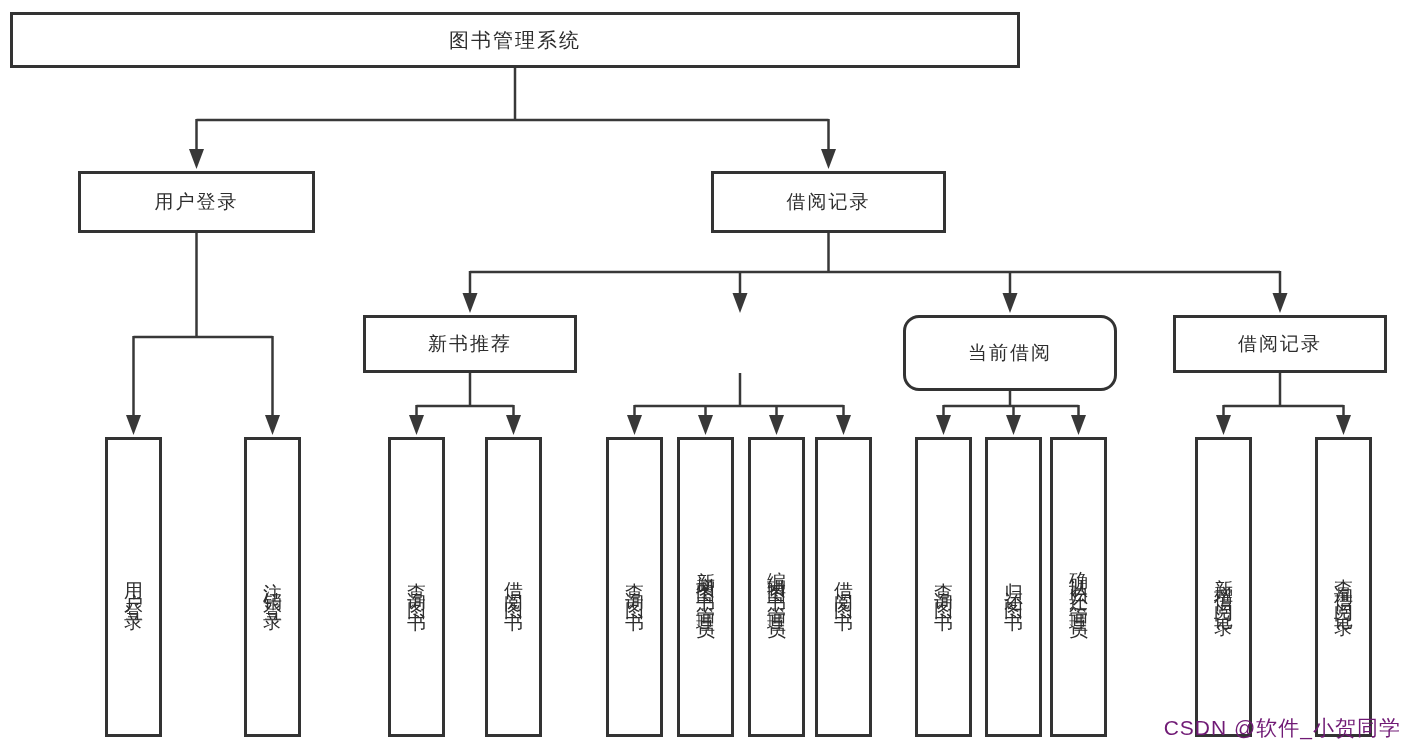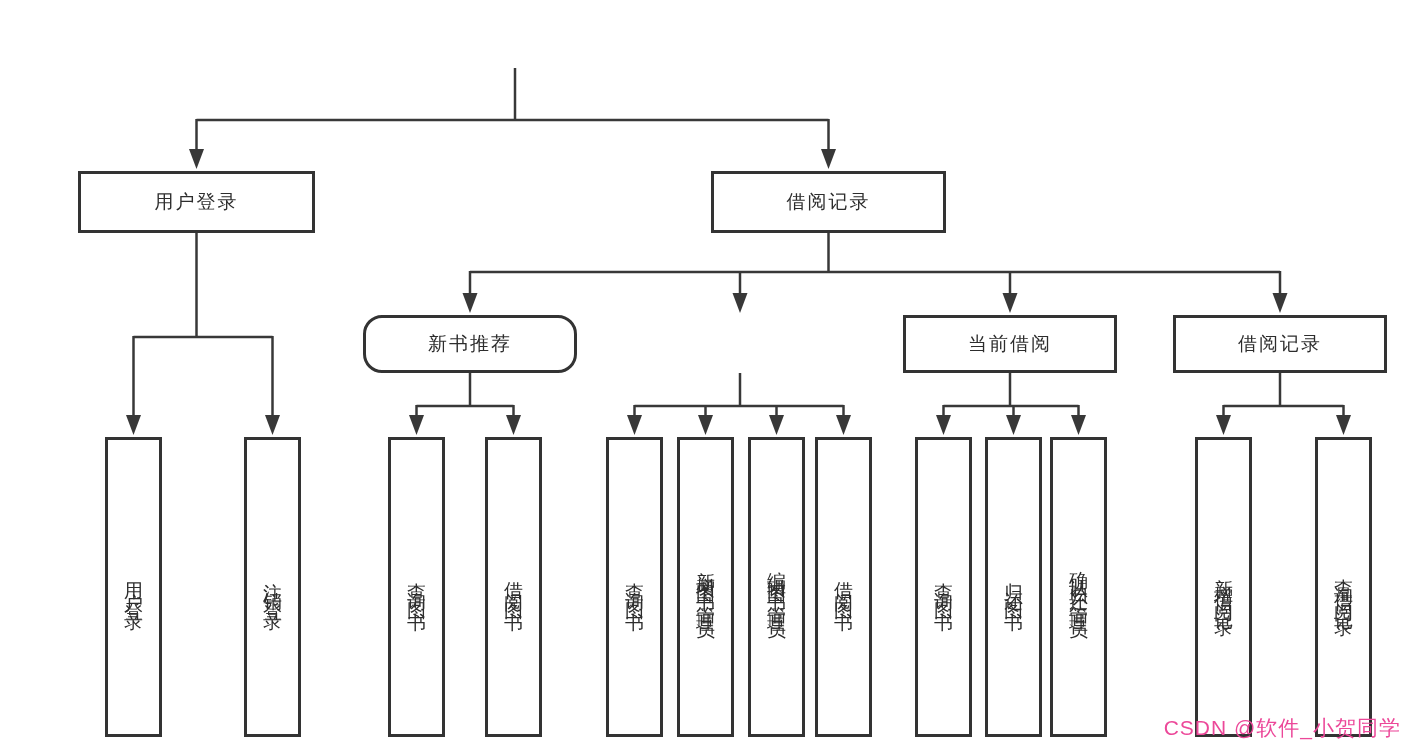--- a/index.html
+++ b/index.html
@@ -39,21 +39,21 @@
     text-orientation: mixed;
     letter-spacing: 10px;
     white-space: nowrap;
     font-size: 19px;
   }
   .watermark {
     position: absolute;
     right: 4px;
     top: 714px;
     font-size: 21px;
-    color: #ec4899;
+    color: #701a75;
     letter-spacing: 1px;
     z-index: 3;
     white-space: nowrap;
   }
 </style>
 </head>
 <body>
 
 <div id="canvas">
 
@@ -119,32 +119,35 @@
       <path d="M769 415 L784 415 L776.5 435 Z"></path>
       <path d="M836 415 L851 415 L843.5 435 Z"></path>
       <path d="M936 415 L951 415 L943.5 435 Z"></path>
       <path d="M1006 415 L1021 415 L1013.5 435 Z"></path>
       <path d="M1071 415 L1086 415 L1078.5 435 Z"></path>
       <path d="M1216 415 L1231 415 L1223.5 435 Z"></path>
       <path d="M1336 415 L1351 415 L1343.5 435 Z"></path>
     </g>
   </svg>
 
+  <div class="node root" style="left:10px; top:12px; width:1010px; height:56px;">
+    <span class="lbl">图书管理系统</span>
+  </div>
 
   <div class="node" style="left:78px; top:171px; width:237px; height:62px;">
     <span class="lbl">用户登录</span>
   </div>
   <div class="node" style="left:711px; top:171px; width:235px; height:62px;">
     <span class="lbl">借阅记录</span>
   </div>
 
-  <div class="node" style="left:363px; top:315px; width:214px; height:58px;border-radius:19px;">
+  <div class="node" style="left:363px; top:315px; width:214px; height:58px;">
     <span class="lbl">新书推荐</span>
   </div>
-  <div class="node" style="left:903px; top:315px; width:214px; height:58px;">
+  <div class="node" style="left:903px; top:315px; width:214px; height:76px;border-radius:16px;">
     <span class="lbl">当前借阅</span>
   </div>
   <div class="node" style="left:1173px; top:315px; width:214px; height:58px;">
     <span class="lbl">借阅记录</span>
   </div>
 
   <div class="node vnode" style="left:105px; top:437px; width:57px; height:300px;">
     <span class="lbl">用户登录</span>
   </div>
   <div class="node vnode" style="left:244px; top:437px; width:57px; height:300px;">

